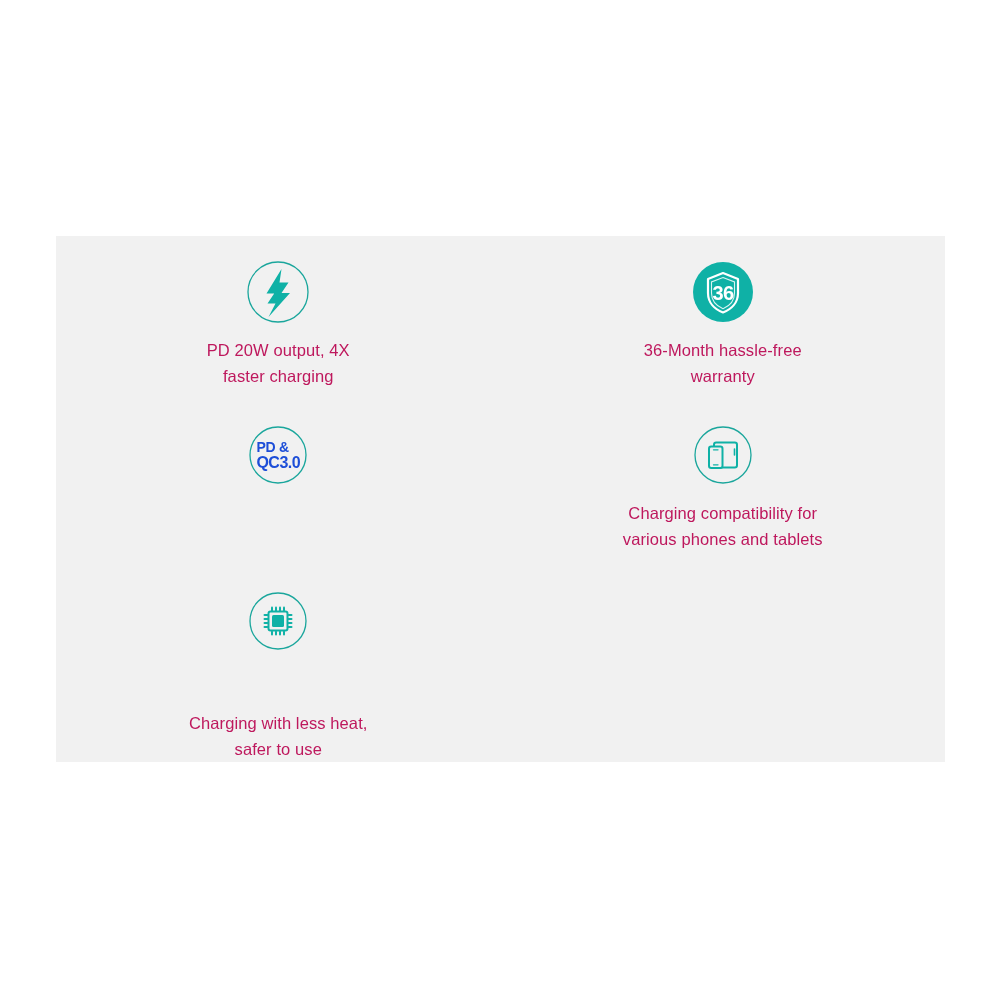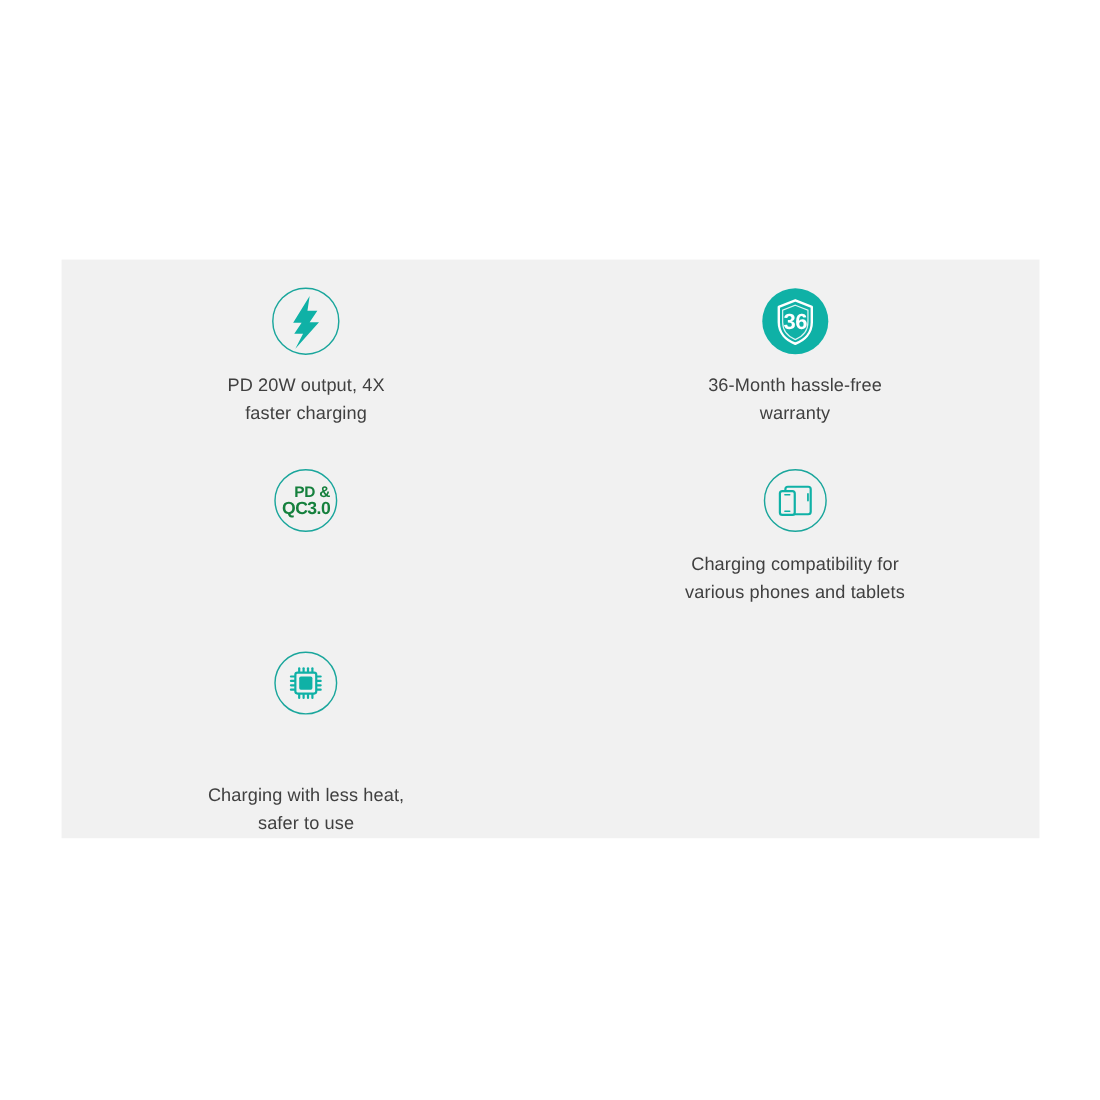--- a/index.html
+++ b/index.html
@@ -55,21 +55,21 @@
   }
 
   .icon-wrap svg {
     display: block;
     overflow: visible;
   }
 
   .feature-caption {
     margin-top: 13px;
     text-align: center;
-    color: #404040;
+    color: #be185d;
     font-size: 16.5px;
     line-height: 26px;
     letter-spacing: 0.1px;
     white-space: pre-line;
     font-family: "Liberation Sans", sans-serif;
   }
 
   .feature-cell.wide .feature-caption {
     width: 430px;
     font-size: 16.5px;
@@ -78,22 +78,22 @@
   .feature-cell .feature-caption {
     width: 330px;
   }
 
   
   .pdqc-text {
     position: absolute;
     top: 50%;
     left: 50%;
     transform: translate(-50%, -50%);
-    text-align: right;
-    color: #15803d;
+    text-align: left;
+    color: #1d4ed8;
     font-family: "Liberation Sans Narrow", "Liberation Sans", sans-serif;
     font-weight: bold;
     font-size: 15px;
     line-height: 16px;
     letter-spacing: -0.2px;
     transform-origin: center;
   }
   .pdqc-text .line-1 { display: block; font-size: 14px; }
   .pdqc-text .line-2 { display: block; font-size: 16px; letter-spacing: -0.5px; }
 </style>

